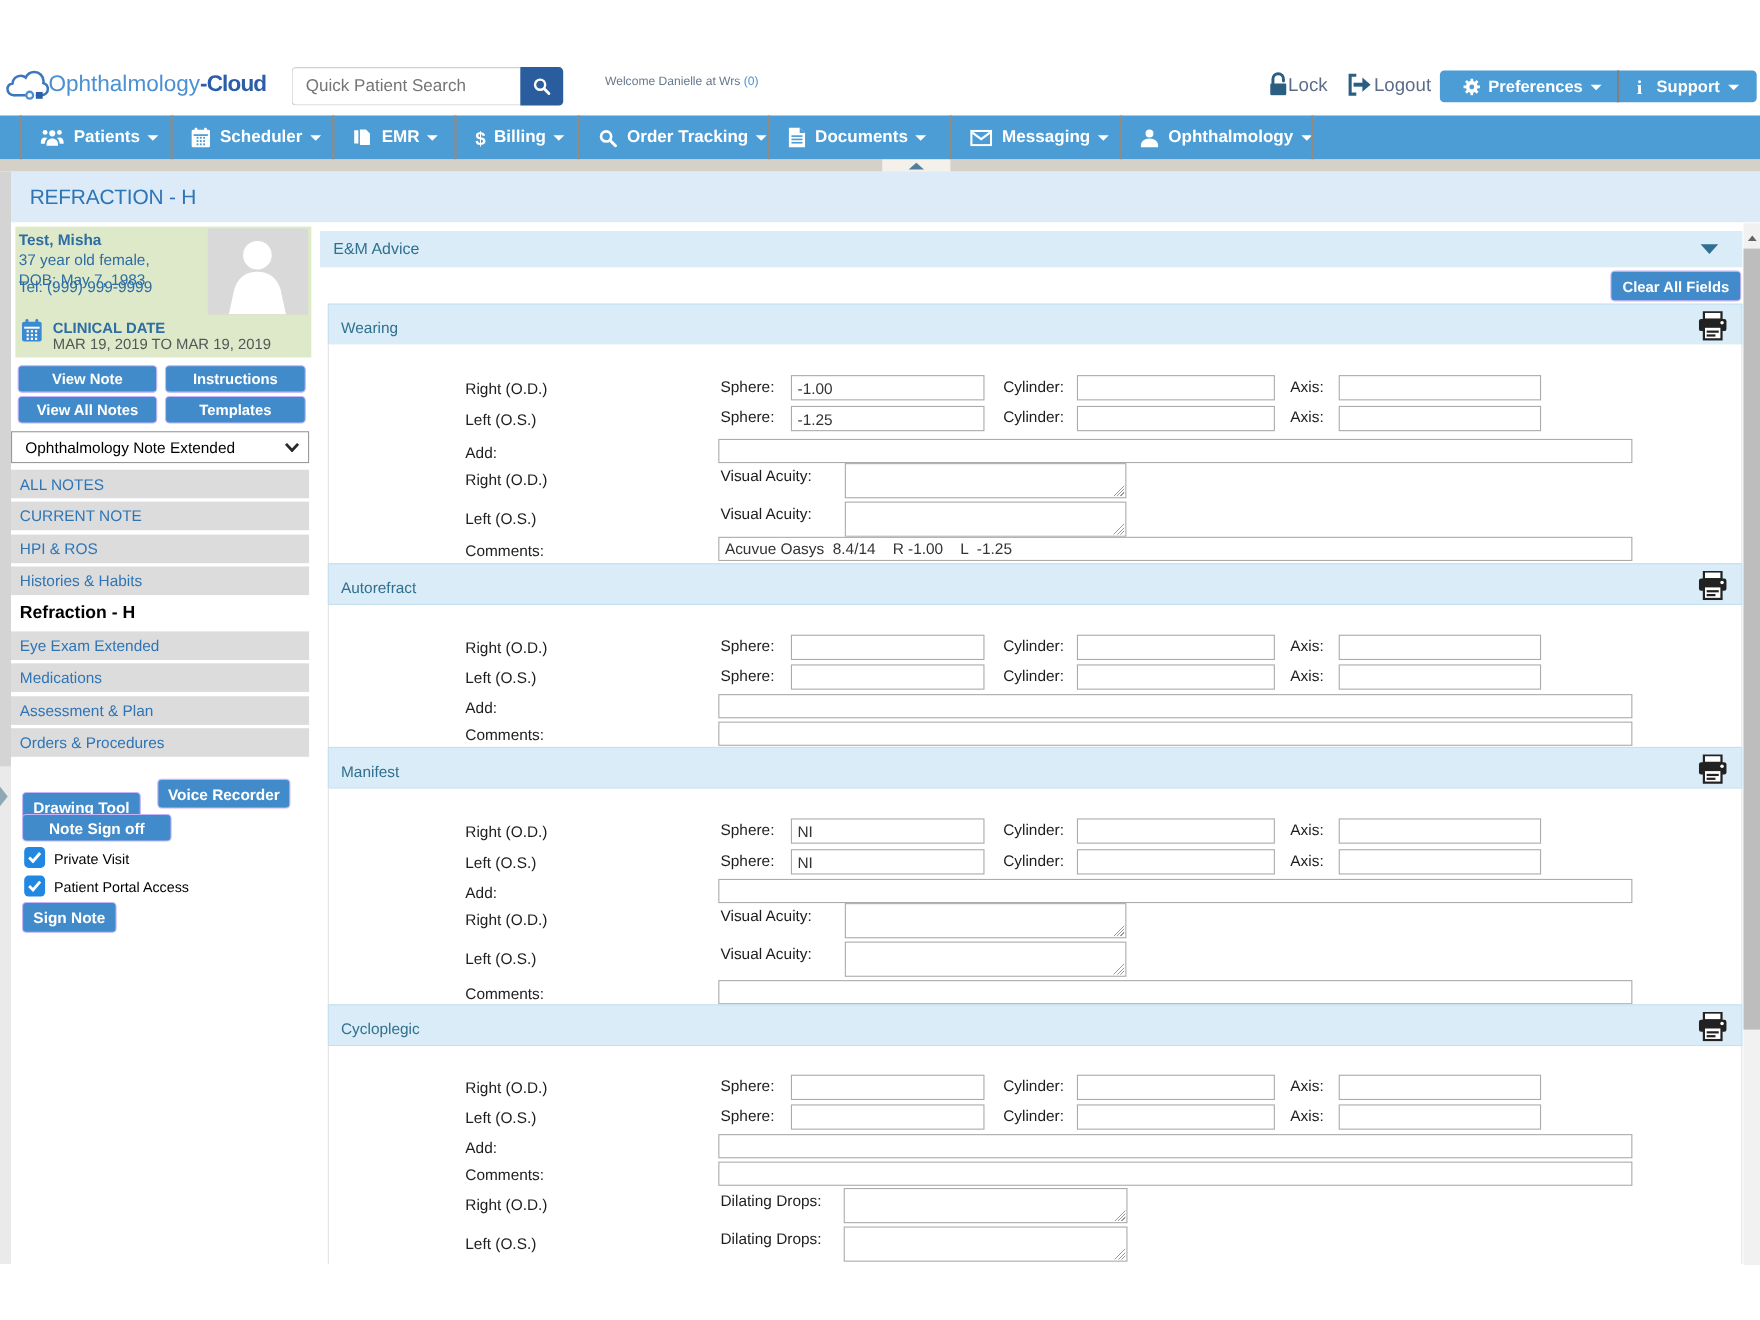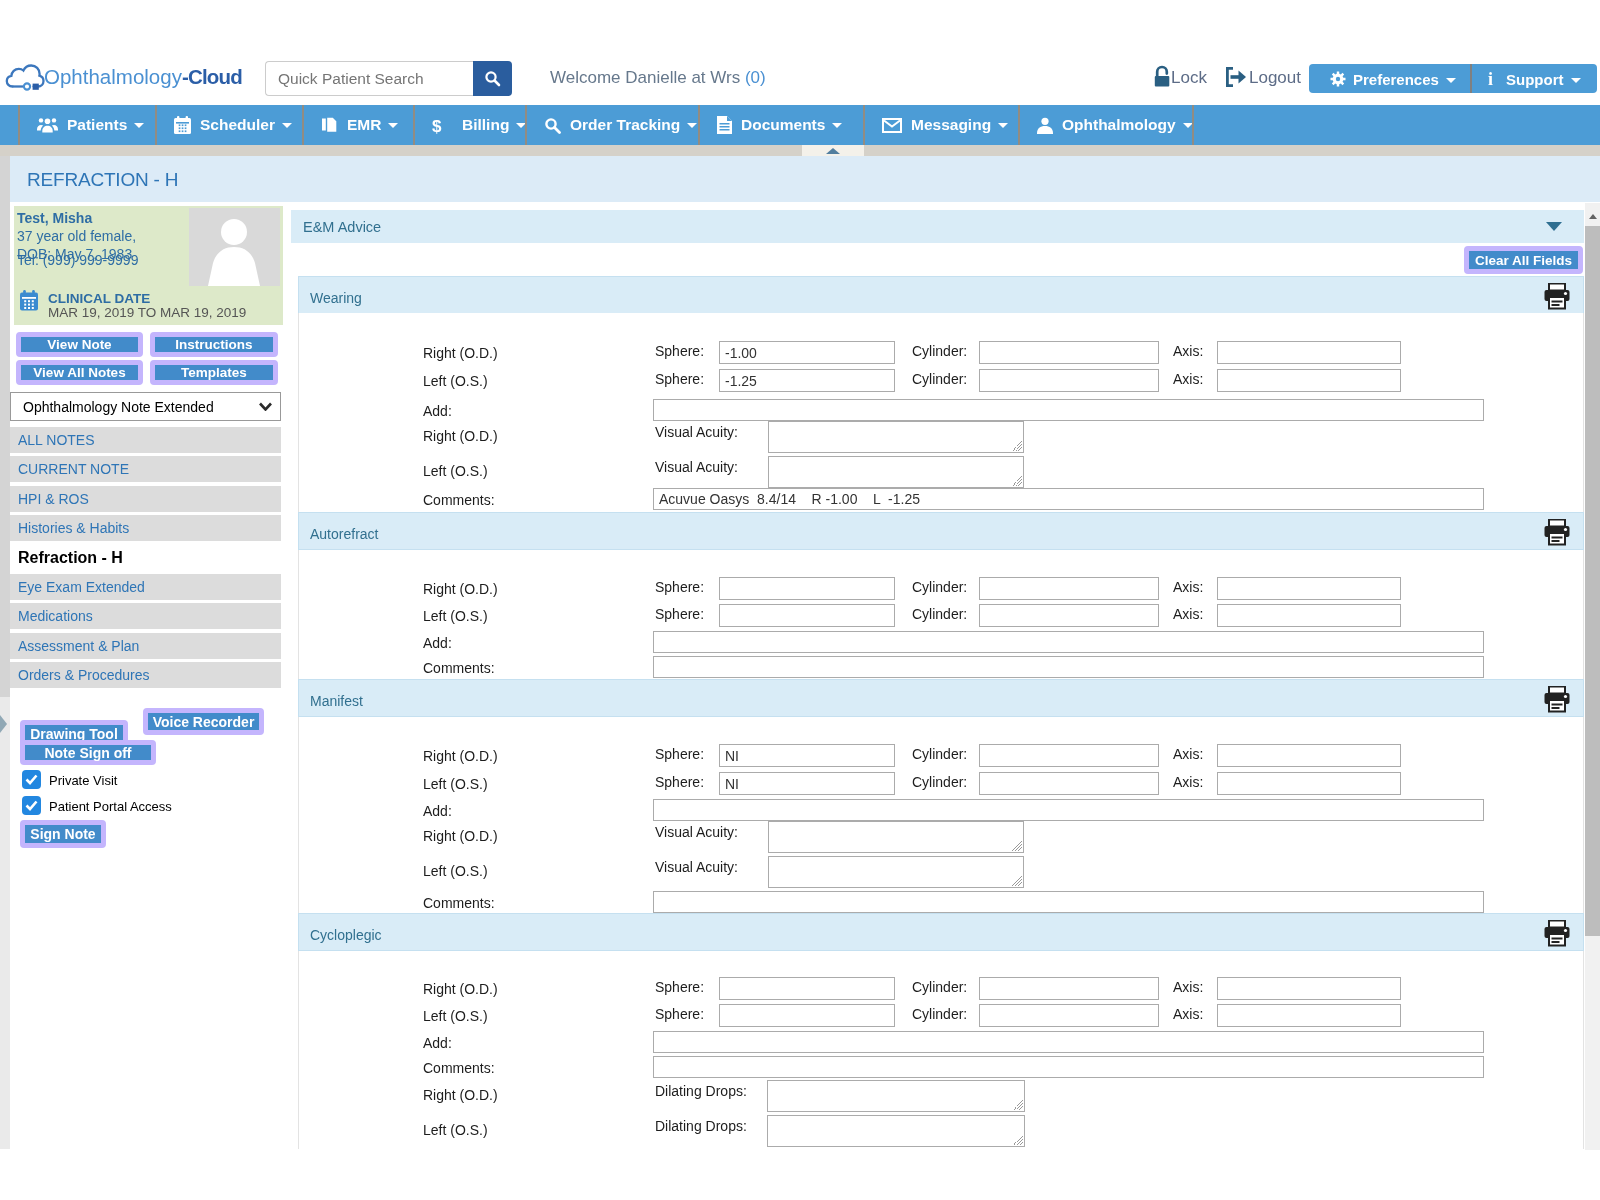--- a/index.html
+++ b/index.html
@@ -1,16 +1,16 @@
 <!DOCTYPE html>
 <html><head><meta charset="utf-8"><style>
 *{margin:0;padding:0;box-sizing:border-box}
 html,body{width:1600px;height:1200px;background:#fff;font-family:"Liberation Sans",sans-serif;overflow:hidden}
 .abs{position:absolute}
-.btn{position:absolute;background:#428bca;border:5px solid #c4b5fd;border-radius:4px;color:#fff;
+.btn{position:absolute;background:#428bca;border:1px solid #c4b5fd;border-radius:4px;color:#fff;
   font-weight:bold;font-size:13.5px;display:flex;align-items:center;justify-content:center}
 input.fi{position:absolute;border:1px solid #ababab;background:#fff;font-size:14px;color:#333;
   padding:0 5px;font-family:"Liberation Sans",sans-serif;border-radius:0}
 .lab{position:absolute;font-size:14px;color:#1d1d1d;text-align:left}
 .flab{position:absolute;font-size:14px;color:#1d1d1d}
 .ta{position:absolute;border:1px solid #ababab;background:#fff}
 .ta:after{content:"";position:absolute;right:1px;bottom:1px;width:10px;height:10px;
   background:linear-gradient(135deg,transparent 0 50%,#999 50% 55%,transparent 55% 65%,#999 65% 70%,transparent 70% 80%,#999 80% 85%,transparent 85%)}
 .phead{position:absolute;background:#d9ecf7;border:1px solid #c5e0f0}
 .phead span{position:absolute;left:11px;top:13px;font-size:14px;color:#31708f}
@@ -28,21 +28,21 @@
 <rect x="27.6" y="20.6" width="6.2" height="6.2" fill="#2b5ea7"></rect>
 </svg>
 <div class="abs" style="left:44px;top:65px;font-size:20.5px;color:#4a90d2">Ophthalmology<span style="color:#2b5ea7;font-weight:bold;letter-spacing:-0.8px">-Cloud</span></div>
 <input class="abs" style="left: 265px; top: 61px; width: 208px; height: 35px; border-top: 1px solid rgb(204, 204, 204); border-bottom: 1px solid rgb(204, 204, 204); border-left: 1px solid rgb(204, 204, 204); border-image: initial; border-right: none; border-radius: 4px 0px 0px 4px; padding: 0px 12px; font-size: 15.5px; font-family: &quot;Liberation Sans&quot;, sans-serif; color: rgb(153, 153, 153);" placeholder="Quick Patient Search">
 <div class="abs" style="left:473px;top:61px;width:39px;height:35px;background:#2a5d9e;border-radius:0 4px 4px 0;display:flex;align-items:center;justify-content:center">
 <svg width="17" height="17" viewBox="0 0 17 17">
       <circle cx="7" cy="7" r="4.6" fill="none" stroke="#fff" stroke-width="2.2"></circle>
       <line x1="10.5" y1="10.5" x2="15" y2="15" stroke="#fff" stroke-width="2.6" stroke-linecap="round"></line>
     </svg>
   </div>
-<div class="abs" style="left:550px;top:68px;font-size:17px;color:#66788c">Welcome Danielle at Wrs <span style="color:#4a90d2">(0)</span></div>
+<div class="abs" style="left:550px;top:68px;font-size:11px;color:#66788c">Welcome Danielle at Wrs <span style="color:#4a90d2">(0)</span></div>
 <svg class="abs" style="left:1153px;top:65px" width="19" height="22" viewBox="0 0 19 22">
 <path d="M4.2 11 L4.2 6.8 C4.2 4 6.2 2 9 2 C11.8 2 13.8 4 13.8 6.8 L13.8 8.6" fill="none" stroke="#2a5f82" stroke-width="2.7" stroke-linecap="round"></path>
 <rect x="1.8" y="11" width="14.5" height="10.5" rx="1" fill="#2a5f82"></rect>
   </svg>
 <div class="abs" style="left:1171px;top:68px;font-size:17px;color:#5d6c87">Lock</div>
 <svg class="abs" style="left:1224px;top:66px" width="24" height="22" viewBox="0 0 24 22">
 <path d="M9 2.4 L3.4 2.4 L3.4 19.6 L9 19.6" fill="none" stroke="#2a5f82" stroke-width="2.8"></path>
 <rect x="6.5" y="9.2" width="9" height="3.6" fill="#2a5f82"></rect>
 <path d="M14.5 4.5 L22 11 L14.5 17.5 Z" fill="#2a5f82"></path>
   </svg>
@@ -109,21 +109,21 @@
     </span>
     <span style="margin-left:9px">EMR</span>
     <span class="caret"></span>
   </div>
 <div class="navitem" style="left:413px;width:110px">
     <span style="margin-left:17px;display:flex;align-items:center">
       <svg width="12" height="19" viewBox="0 0 12 19">
         <text x="0" y="15.5" font-size="17" font-weight="bold" fill="#fff" font-family="Liberation Sans">$</text>
       </svg>
     </span>
-    <span style="margin-left:18px">Billing</span>
+    <span style="margin-left:5px">Billing</span>
     <span class="caret"></span>
   </div>
 <div class="navitem" style="left:525px;width:171px">
     <span style="margin-left:17px;display:flex;align-items:center">
       <svg width="17" height="17" viewBox="0 0 17 17">
         <circle cx="7" cy="7" r="4.6" fill="none" stroke="#fff" stroke-width="2.4"></circle>
         <line x1="10.5" y1="10.5" x2="15.5" y2="15.5" stroke="#fff" stroke-width="2.8" stroke-linecap="round"></line>
       </svg>
     </span>
     <span style="margin-left:9px">Order Tracking</span>

